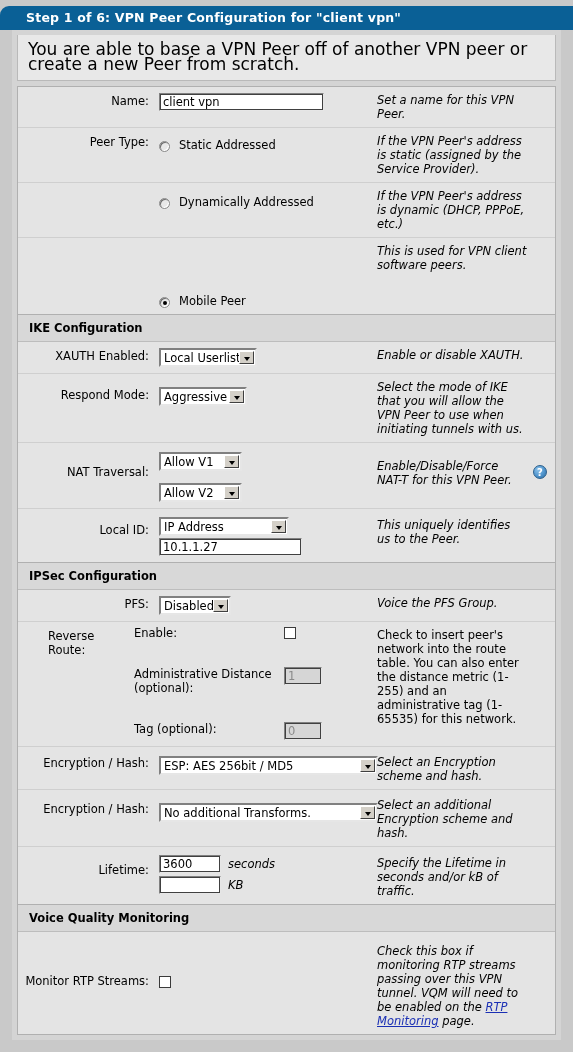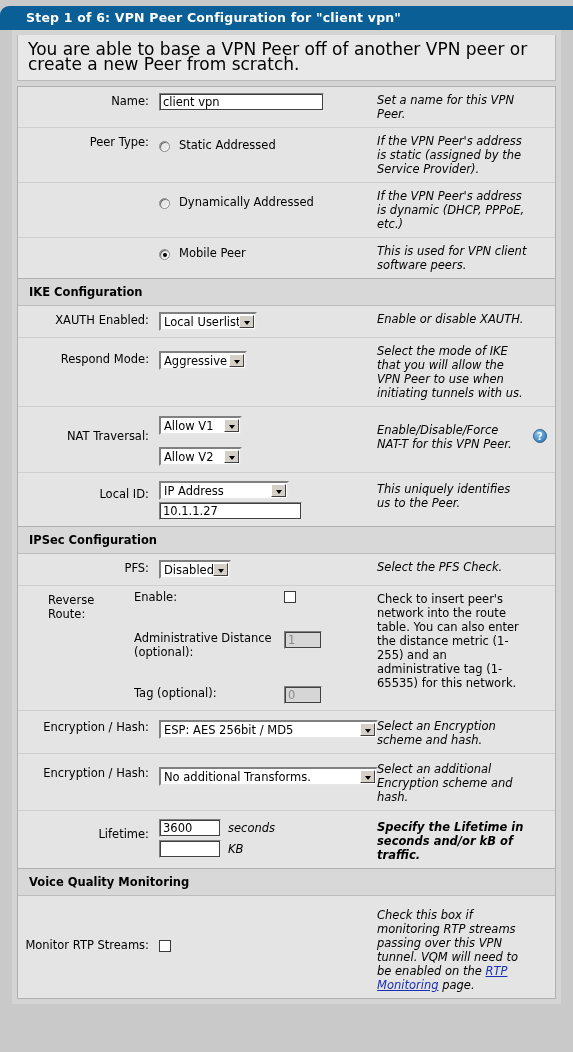--- a/index.html
+++ b/index.html
@@ -246,21 +246,21 @@
         <div class="c-label"></div>
         <div class="c-field" style="padding-top:12px;">
           <span class="radio"></span><span class="sub-lbl">Dynamically Addressed</span>
         </div>
         <div class="c-desc">If the VPN Peer's address is dynamic (DHCP, PPPoE, etc.)</div>
         <div class="c-help"></div>
       </div>
 
       <div class="row">
         <div class="c-label"></div>
-        <div class="c-field" style="padding-top:8px;">
+        <div class="c-field" style="padding-top:8px;margin-top:48px;">
           <span class="radio on"></span><span class="sub-lbl">Mobile Peer</span>
         </div>
         <div class="c-desc">This is used for VPN client software peers.</div>
         <div class="c-help"></div>
       </div>
     </div>
 
     <div class="card" style="border-top:none;">
       <div class="sec-head">IKE Configuration</div>
 
@@ -326,21 +326,21 @@
       <div class="sec-head">IPSec Configuration</div>
 
       <div class="row">
         <div class="c-label">PFS:</div>
         <div class="c-field">
           <span class="selwrap" style="width:72px">
             <span class="selval">Disabled</span>
             <span class="arrow"></span>
           </span>
         </div>
-        <div class="c-desc">Select the PFS Check.</div>
+        <div class="c-desc">Voice the PFS Group.</div>
         <div class="c-help"></div>
       </div>
 
       <div class="row">
         <div class="c-label" style="text-align:left;padding-left:30px;width:112px;flex:0 0 112px;">Reverse Route:</div>
         <div class="c-field" style="padding-top:2px;">
           <div class="rr-grid">
             <div class="rr-line">
               <span class="n sub-lbl">Enable:</span>
               <span class="v">
@@ -394,21 +394,21 @@
         <div class="c-field" style="padding-top:8px;">
           <div class="lt-line">
             <input class="txt" style="width: 62px;" type="text" value="3600">
             <span class="units">seconds</span>
           </div>
           <div class="lt-line">
             <input class="txt" style="width: 62px;" type="text" value="">
             <span class="units">KB</span>
           </div>
         </div>
-        <div class="c-desc" style="padding-top:9px;font-weight:bold;">Specify the Lifetime in seconds and/or kB of traffic.</div>
+        <div class="c-desc" style="padding-top:9px;">Specify the Lifetime in seconds and/or kB of traffic.</div>
         <div class="c-help"></div>
       </div>
     </div>
 
     <div class="card" style="border-top:none;">
       <div class="sec-head">Voice Quality Monitoring</div>
 
       <div class="row" style="min-height:86px;">
         <div class="c-label" style="padding-top:42px;">Monitor RTP Streams:</div>
         <div class="c-field" style="padding-top:43px;">

